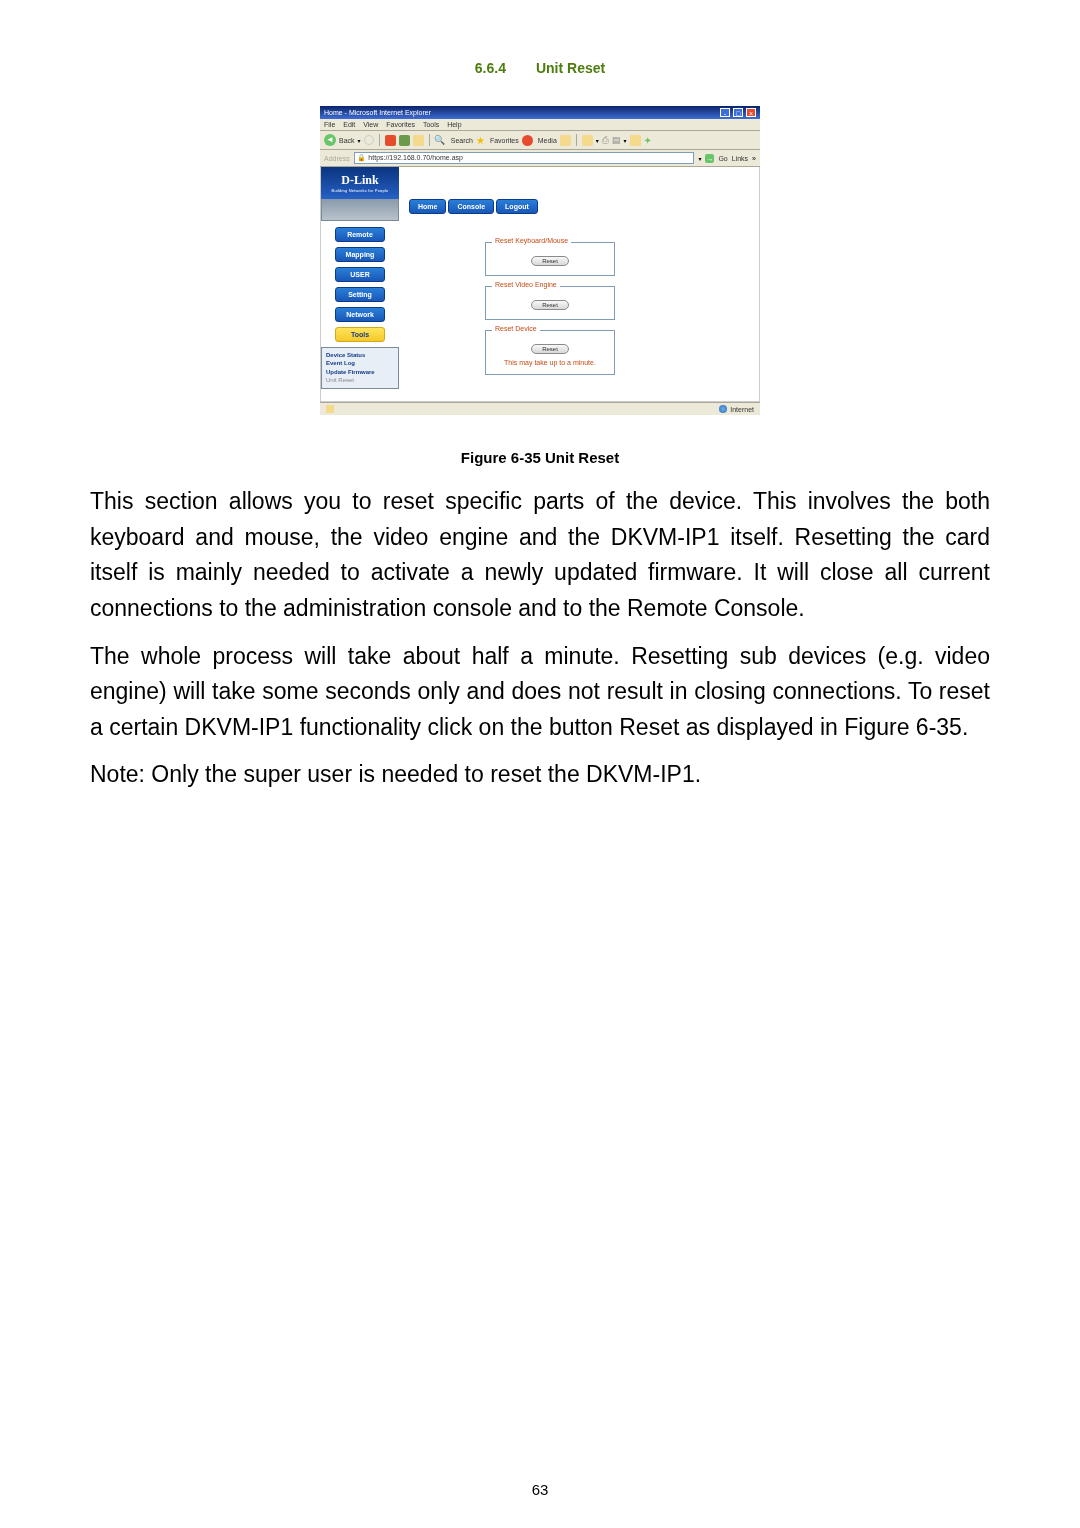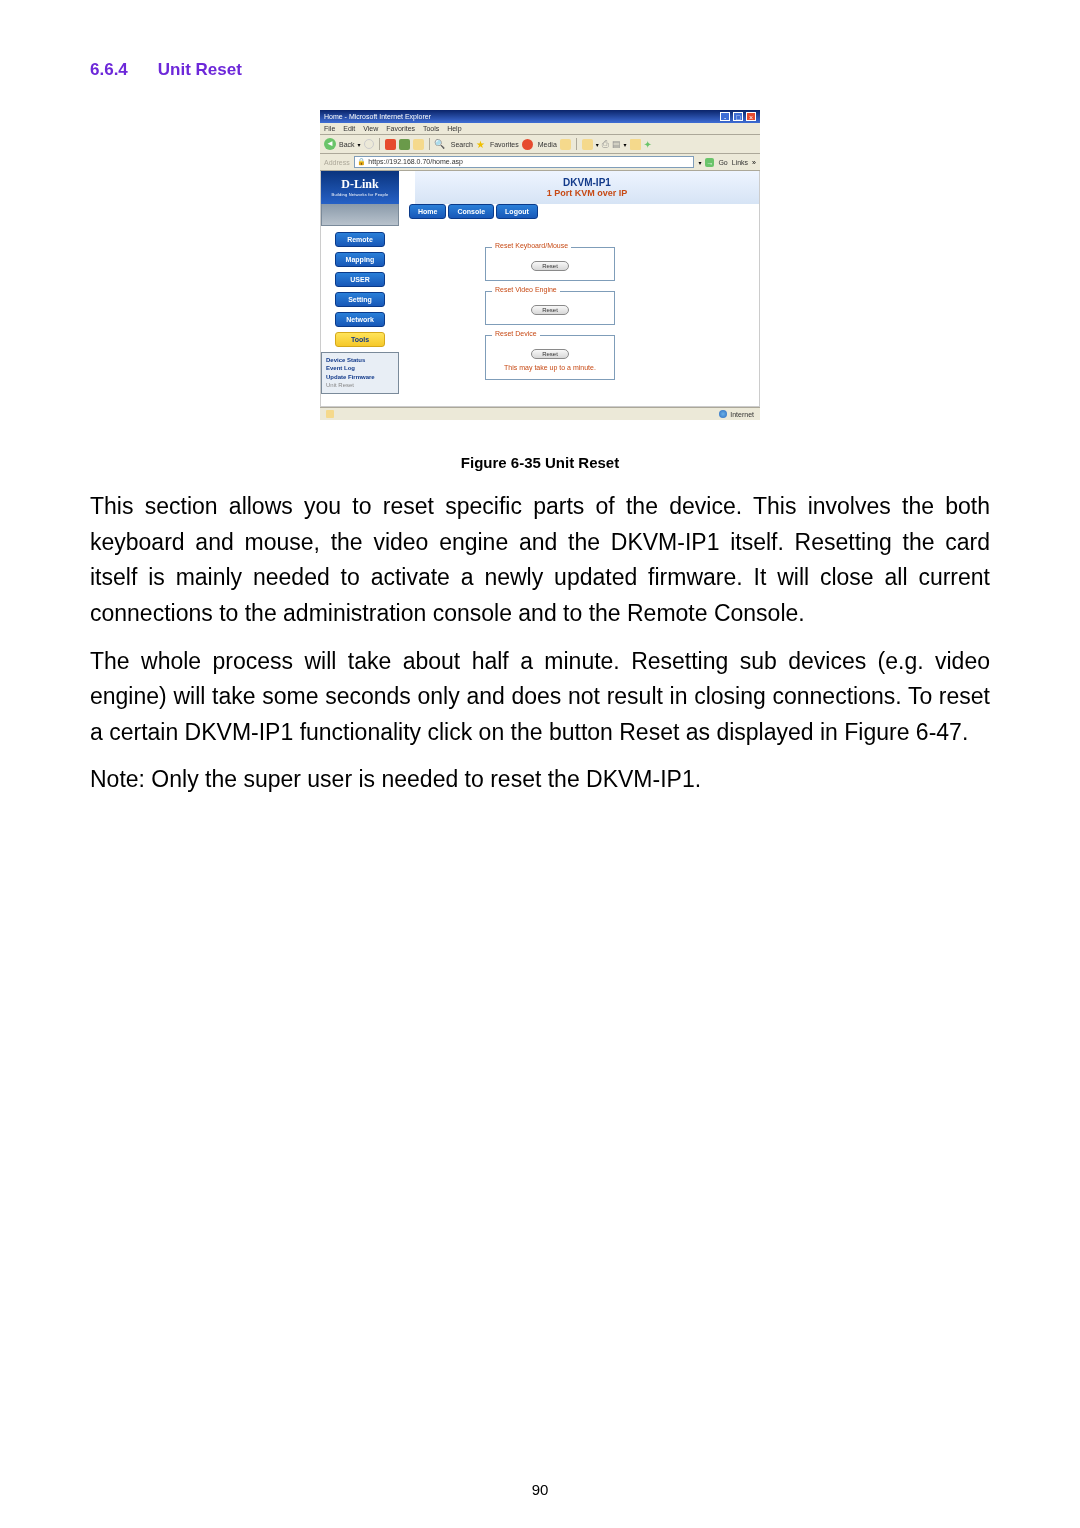--- a/index.html
+++ b/index.html
@@ -5,24 +5,25 @@
     * { box-sizing: border-box; margin: 0; padding: 0; }
     body {
       font-family: Arial, sans-serif;
       width: 1080px;
       height: 1528px;
       background: #fff;
       padding: 60px 90px 40px 90px;
       position: relative;
     }
     .section-title {
-      font-size: 17px;
-      font-weight: bold;
-      color: #6d28d9;
+      font-size: 14px;
+      font-weight: bold;
+      color: #4d7c0f;
       margin-bottom: 30px;
+      text-align: center;
     }
     .section-num { margin-right: 30px; }
     .screenshot-container {
       width: 440px;
       margin: 0 auto 20px auto;
       background: #fff;
     }
     .ie-title-bar {
       background: linear-gradient(#0a246a, #3e6dd5);
       color: #fff;
@@ -352,24 +353,20 @@
     <span class="go-btn">Links</span>
     <span style="font-size:7px;">»</span>
   </div>
 
   <div class="dlink-page">
     <div class="dlink-header">
       <div class="dlink-logo-box">
         <div class="dlink-brand">D-Link</div>
         <div class="dlink-tagline">Building Networks for People</div>
       </div>
-      <div class="dlink-title-box">
-        <div class="product-name">DKVM-IP1</div>
-        <div class="product-desc">1 Port KVM over IP</div>
-      </div>
     </div>
     <div class="dlink-body">
       <div class="dlink-sidebar">
         <div class="sidebar-img"></div>
         <div class="side-btn-box">
             <div class="side-btn">Remote</div>
           </div>
         <div class="side-btn-box">
             <div class="side-btn">Mapping</div>
           </div>
@@ -422,16 +419,16 @@
     <span class="ie-status-right">
       <span class="globe"></span>
       <span>Internet</span>
     </span>
   </div>
 </div>
 
 <div class="figure-caption">Figure 6-35 Unit Reset</div>
 
 <p class="body-text">This section allows you to reset specific parts of the device. This involves the both keyboard and mouse, the video engine and the DKVM-IP1 itself. Resetting the card itself is mainly needed to activate a newly updated firmware. It will close all current connections to the administration console and to the Remote Console.</p>
-<p class="body-text">The whole process will take about half a minute. Resetting sub devices (e.g. video engine) will take some seconds only and does not result in closing connections. To reset a certain DKVM-IP1 functionality click on the button Reset as displayed in Figure 6-47.</p>
+<p class="body-text">The whole process will take about half a minute. Resetting sub devices (e.g. video engine) will take some seconds only and does not result in closing connections. To reset a certain DKVM-IP1 functionality click on the button Reset as displayed in Figure 6-35.</p>
 <p class="body-text">Note: Only the super user is needed to reset the DKVM-IP1.</p>
 
-<div class="page-number">90</div>
+<div class="page-number">63</div>
 
 </body></html>

